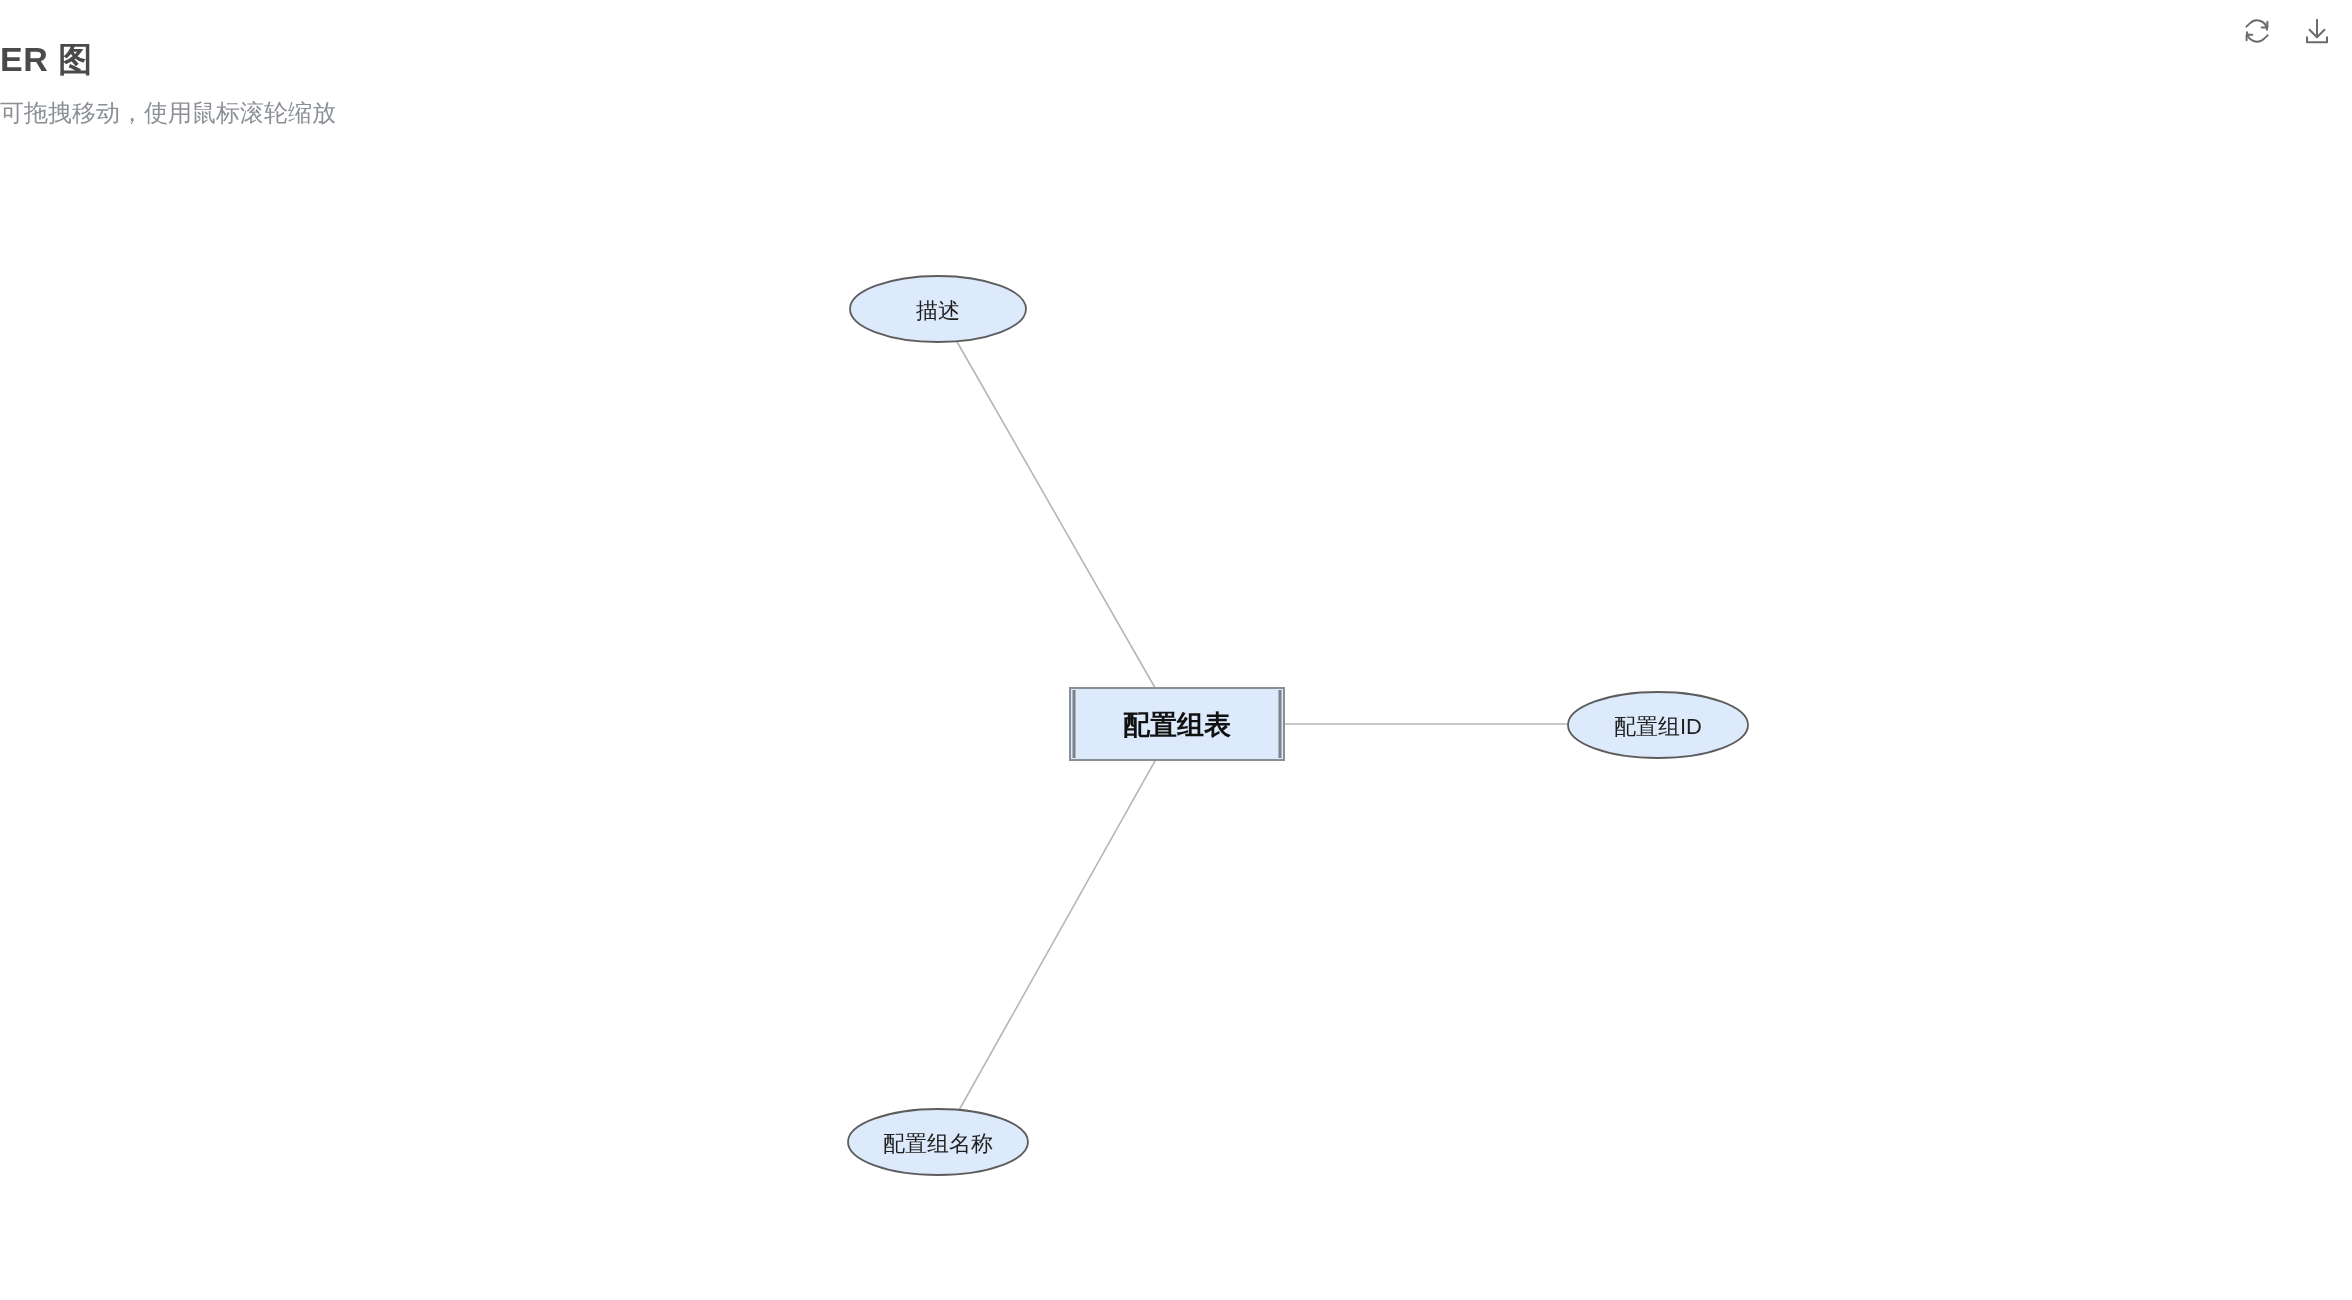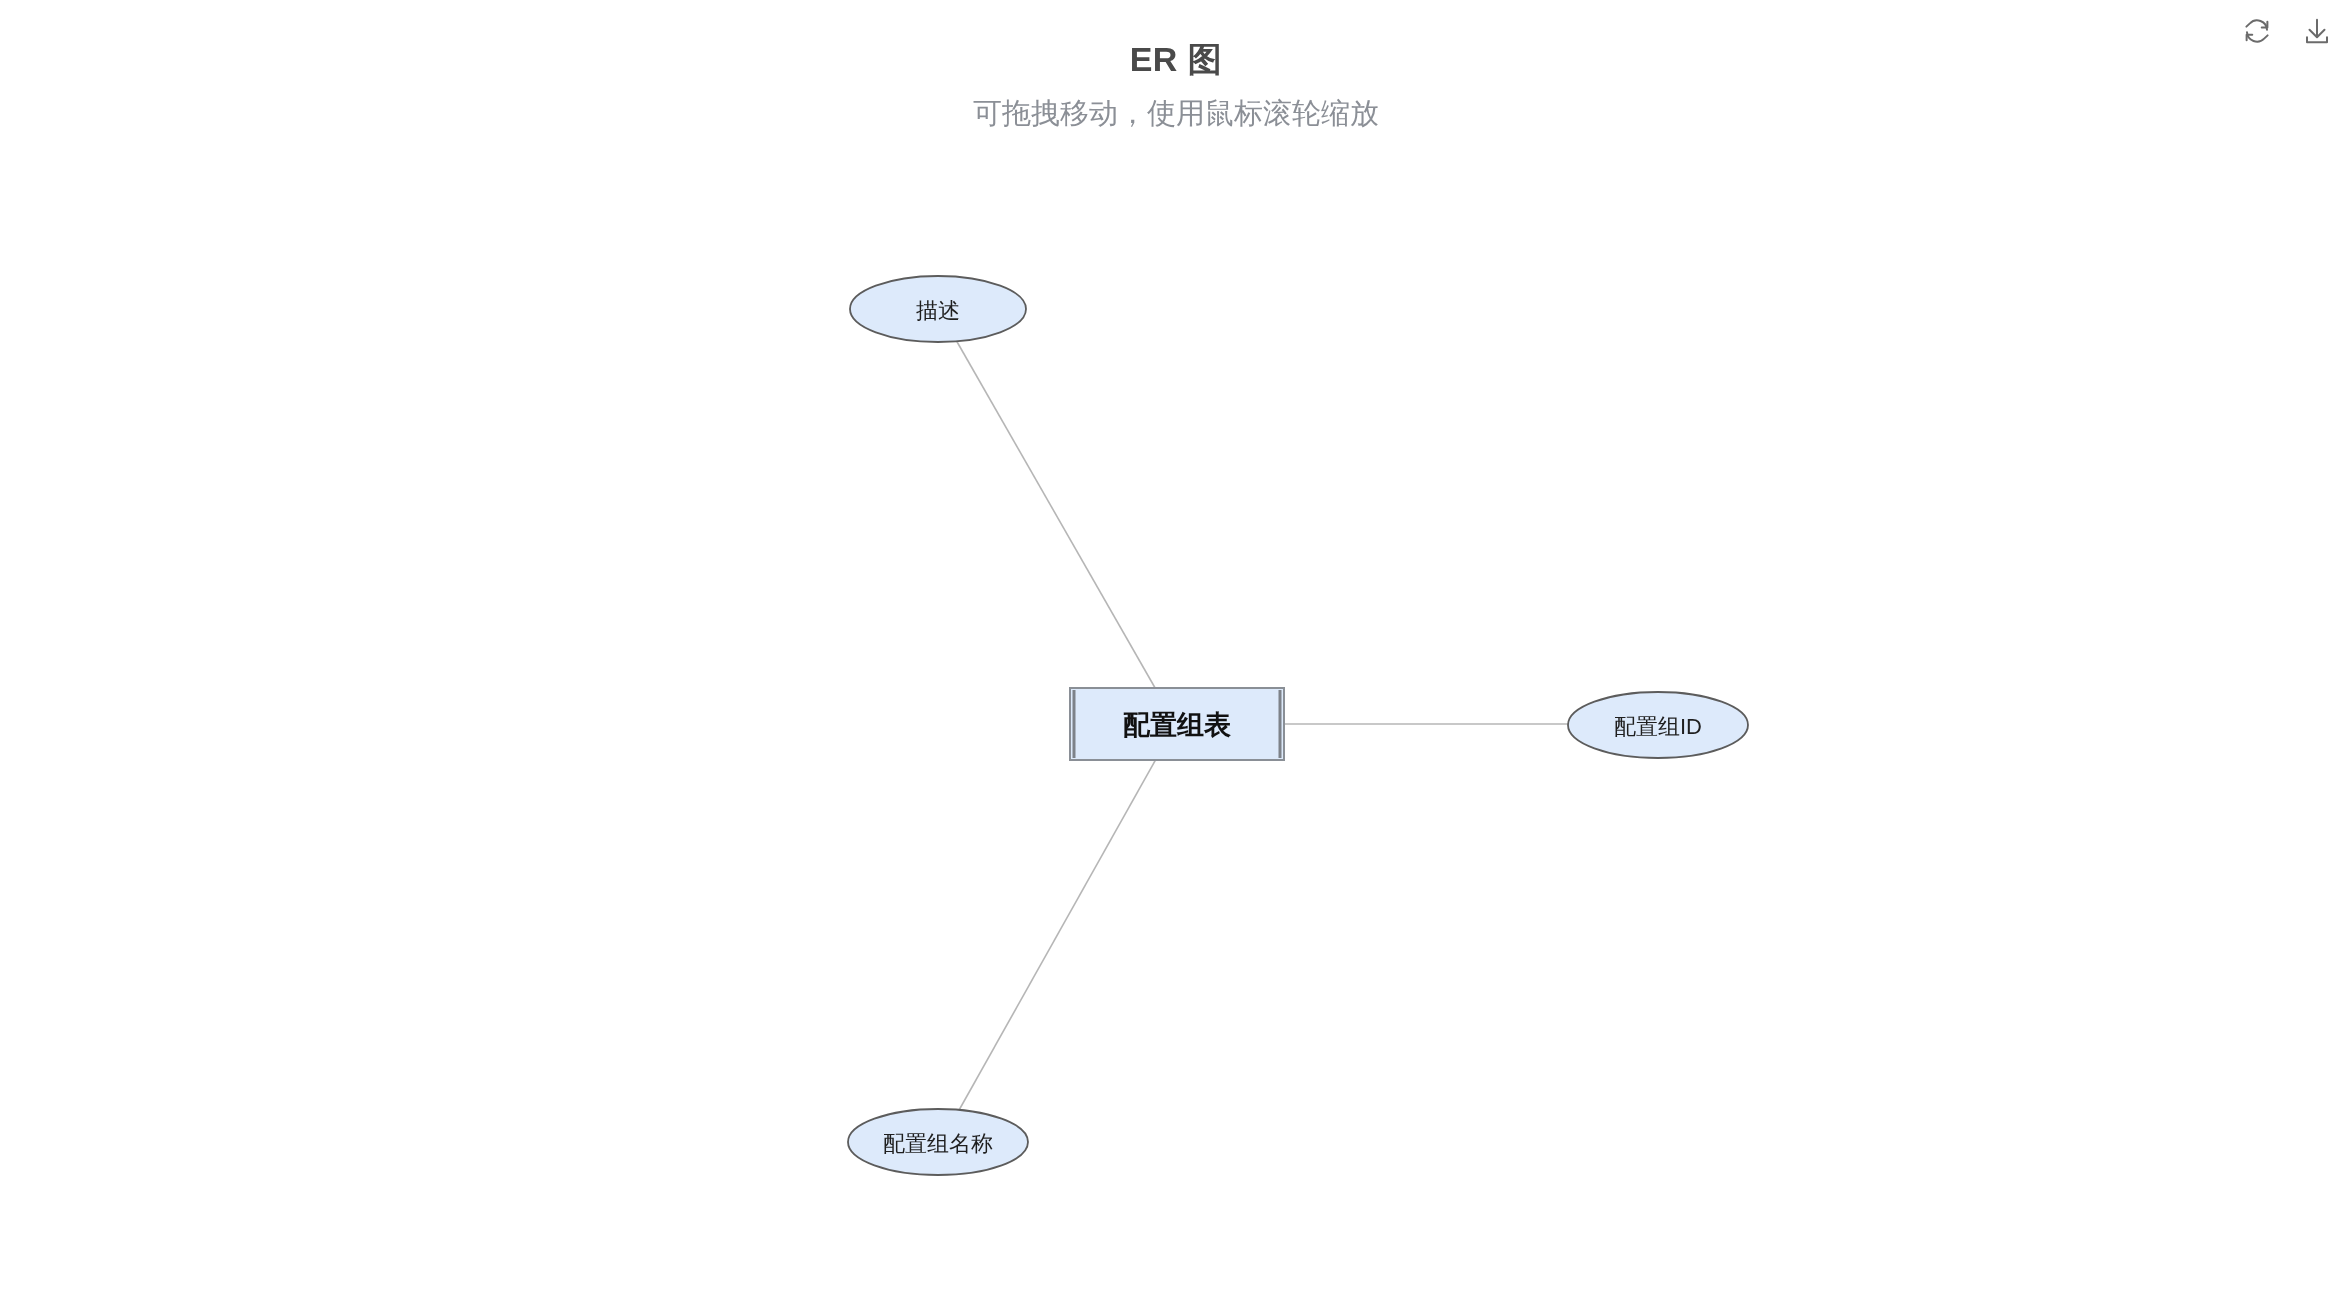--- a/index.html
+++ b/index.html
@@ -15,40 +15,39 @@
     position: relative;
   }
 
   
   #header {
     position: absolute;
     top: 0;
     left: 0;
     width: 2352px;
     height: 140px;
-    text-align: center;
     pointer-events: none;
   }
   #page-title {
     position: absolute;
     top: 38px;
     left: 0;
     width: 2352px;
     font-size: 34px;
     font-weight: bold;
     color: #4a4a4a;
     letter-spacing: 0.5px;
     line-height: 42px;
   }
   #page-subtitle {
     position: absolute;
     top: 98px;
     left: 0;
     width: 2352px;
-    font-size: 29px;
+    font-size: 24px;
     font-weight: normal;
     color: #8b8f96;
     line-height: 30px;
   }
 
   
   #toolbar {
     position: absolute;
     top: 8px;
     right: 12px;

